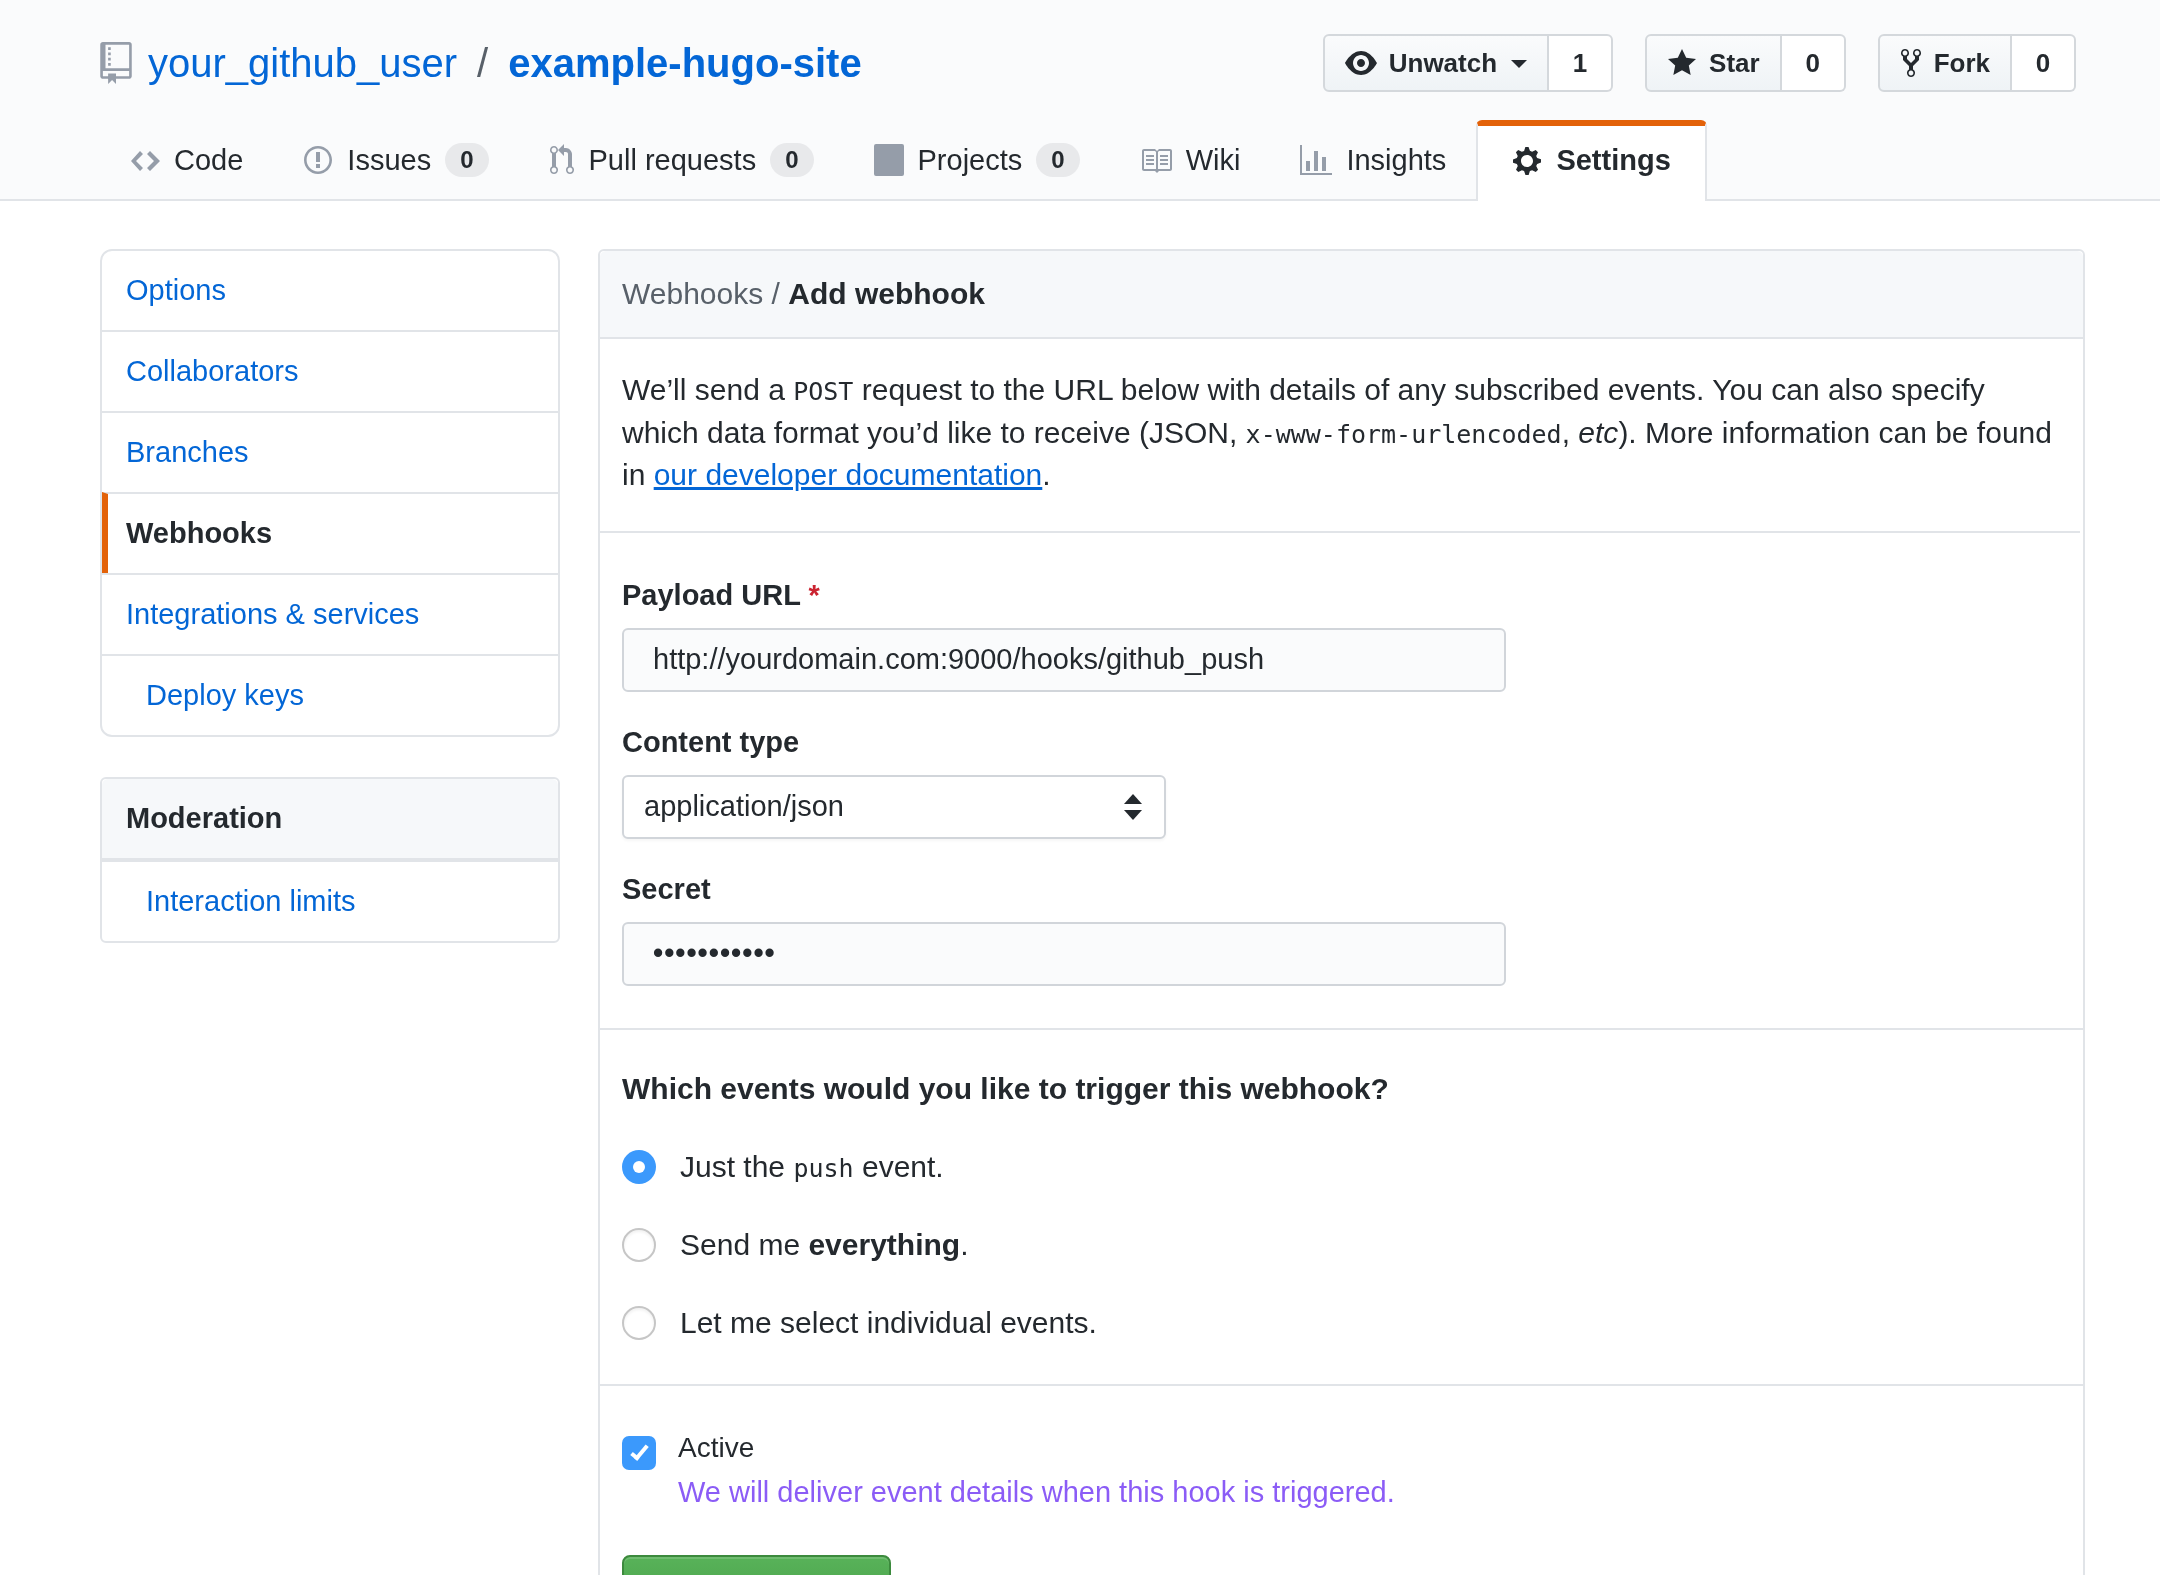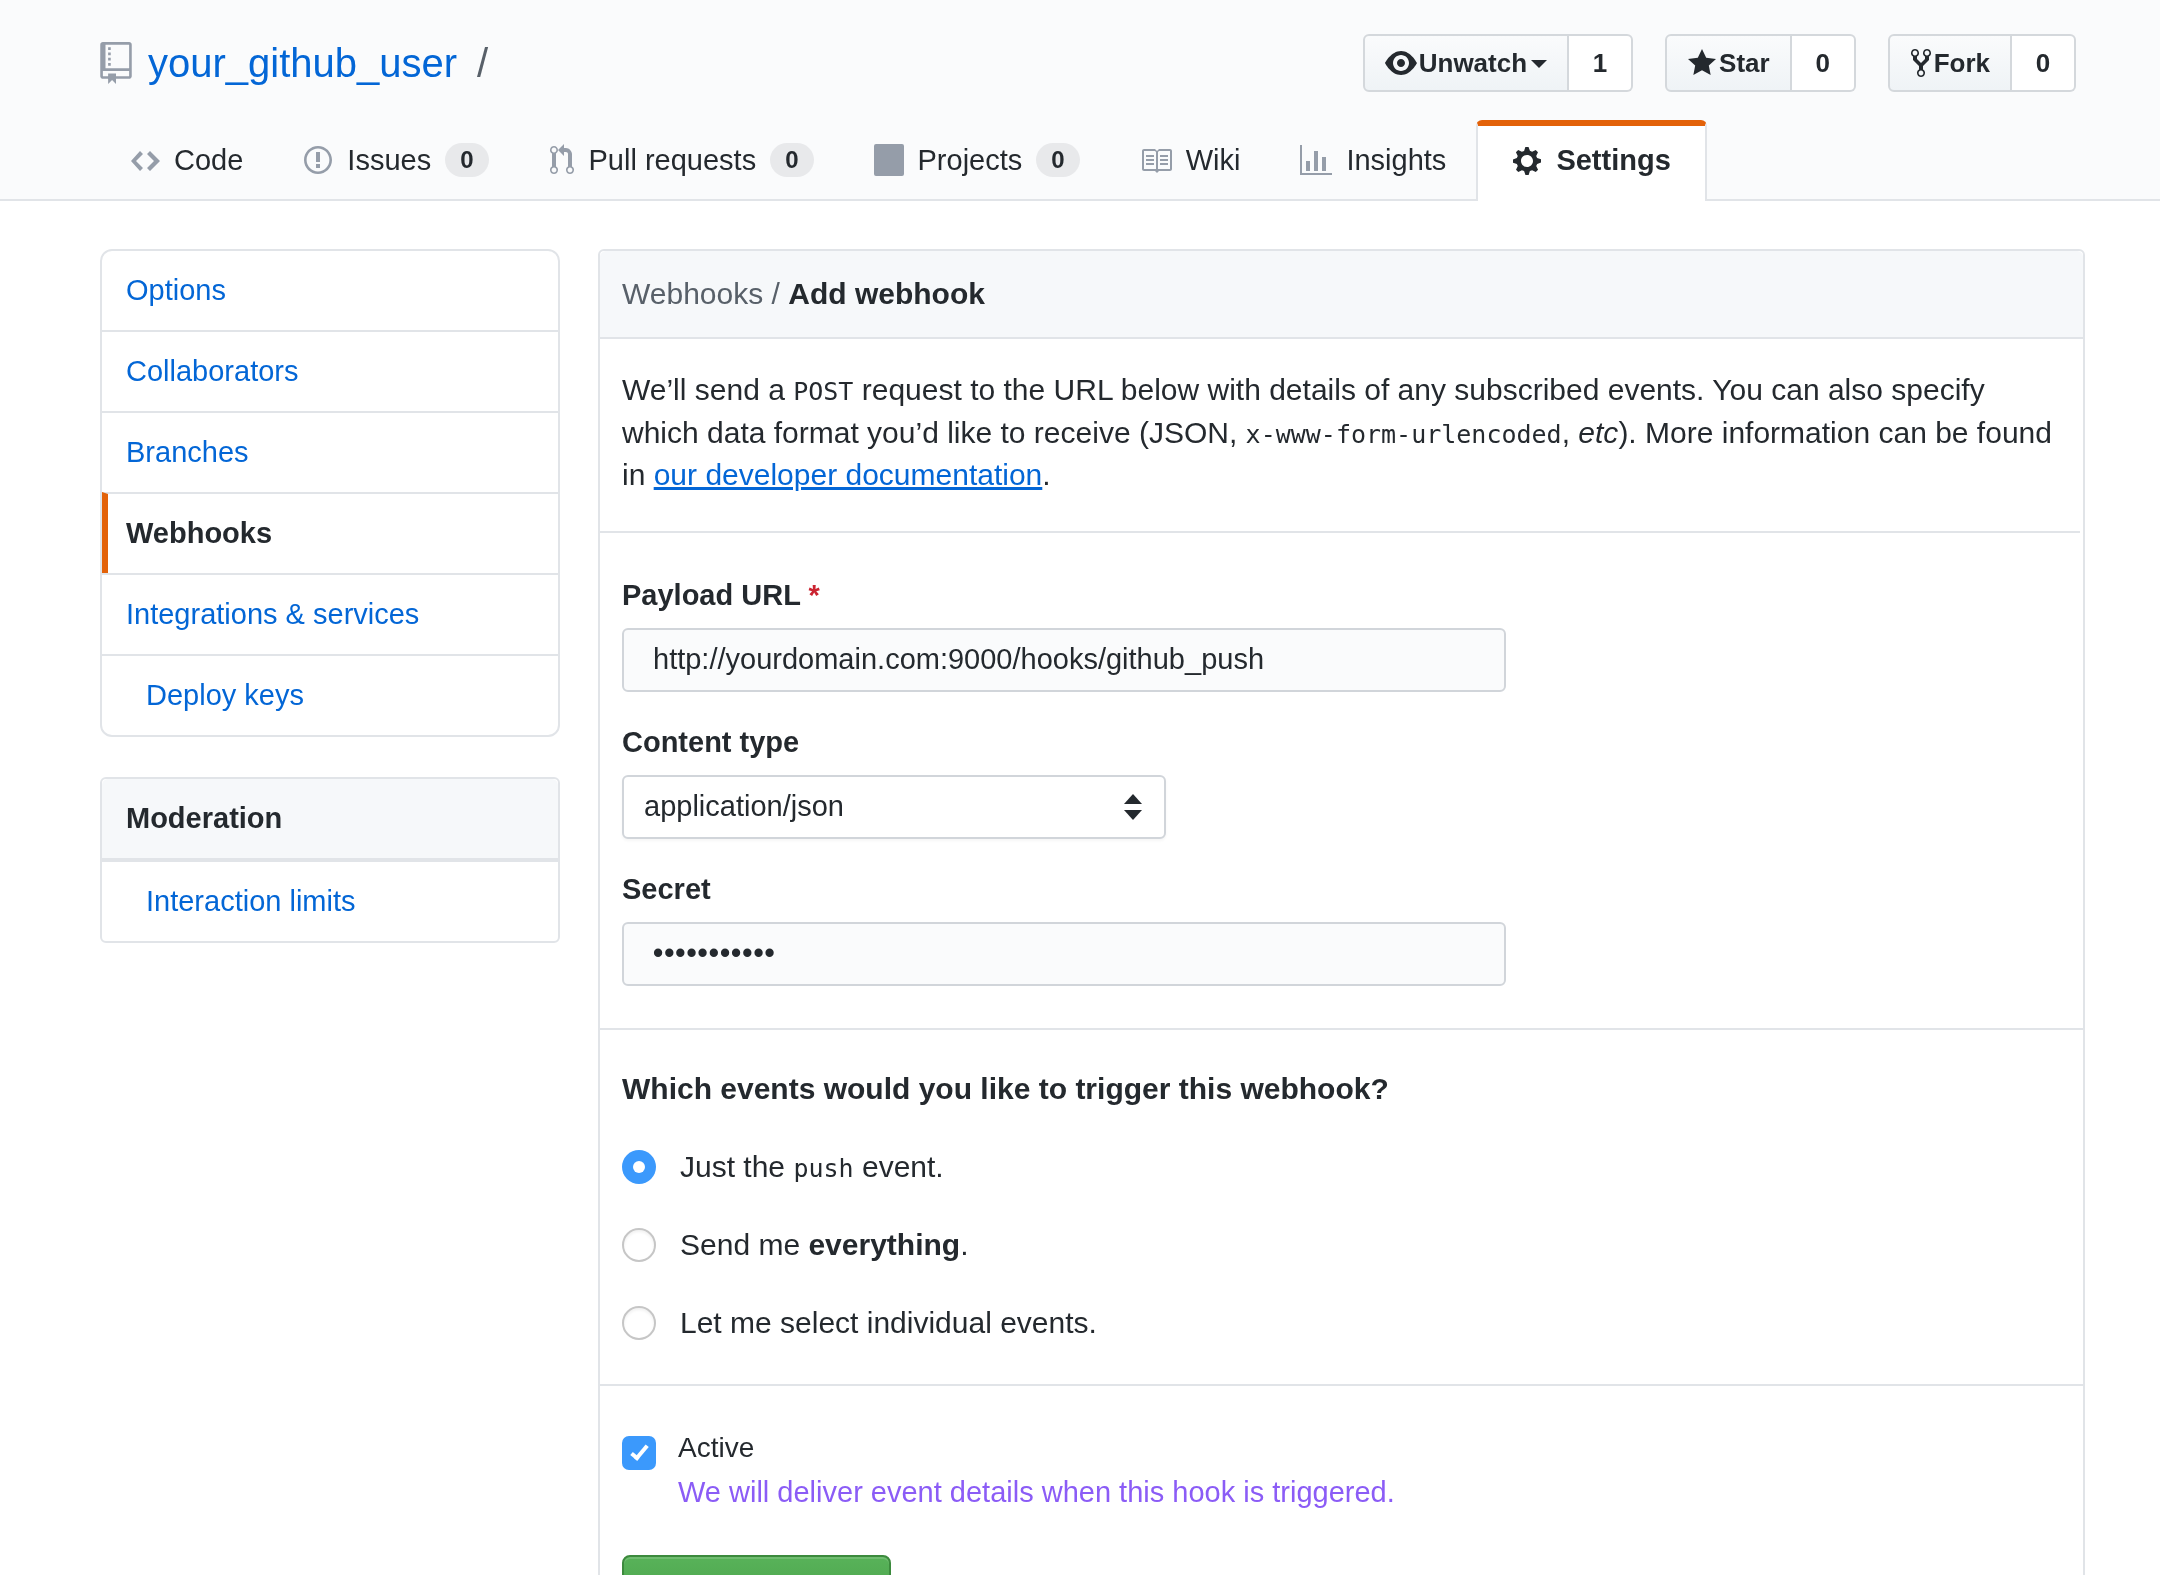--- a/index.html
+++ b/index.html
@@ -20,21 +20,21 @@
   }
   .repo-title { display:flex; align-items:center; gap:16px; font-size:40px; }
   .repo-icon { color:#959da9; }
   .repo-owner { color:#0366d6; font-weight:400; }
   .repo-sep { color:#586069; padding:0 4px; }
   .repo-name { color:#0366d6; font-weight:bold; }
 
   .actions { display:flex; gap:32px; }
   .btn-group { display:flex; }
   .social-btn {
-    display:flex; align-items:center; gap:2px;
+    display:flex; align-items:center; gap:12px;
     padding:10px 20px; height:58px;
     font-size:26px; font-weight:bold; color:#24292e;
     background:linear-gradient(-180deg,#fafbfc,#eff3f6);
     border:2px solid #d4d8dc; border-radius:6px 0 0 6px;
     cursor:pointer;
   }
   .social-count {
     display:flex; align-items:center; justify-content:center;
     min-width:64px; height:58px; padding:0 18px;
     font-size:26px; font-weight:bold; color:#24292e;
@@ -172,20 +172,21 @@
 <div class="pagehead">
   <div class="repo-row">
     <div class="repo-title">
       <span class="repo-icon">
         <svg width="32" height="42" viewBox="0 0 12 16">
             <path d="M4 9H3V8h1v1zm0-3H3v1h1V6zm0-2H3v1h1V4zm0-2H3v1h1V2zm8-1v12c0 .55-.45 1-1 1H6v2l-1.5-1.5L3 16v-2H1c-.55 0-1-.45-1-1V1c0-.55.45-1 1-1h10c.55 0 1 .45 1 1zm-1 10H1v2h2v-1h3v1h5v-2zm0-10H2v9h9V1z"></path>
           </svg>
       </span>
       <a class="repo-owner">your_github_user</a>
       <span class="repo-sep">/</span>
+      <a class="repo-name">example-hugo-site</a>
     </div>
 
     <div class="actions">
       <div class="btn-group">
         <button class="social-btn">
           <span>
             <svg width="32" height="32" viewBox="0 0 16 16">
                 <path d="M8.06 2C3 2 0 8 0 8s3 6 8.06 6C13 14 16 8 16 8s-3-6-7.94-6zM8 12c-2.2 0-4-1.78-4-4 0-2.2 1.8-4 4-4 2.22 0 4 1.8 4 4 0 2.22-1.78 4-4 4zm2-4c0 1.11-.89 2-2 2-1.11 0-2-.89-2-2 0-1.11.89-2 2-2 1.11 0 2 .89 2 2z"></path>
               </svg>
           </span>

